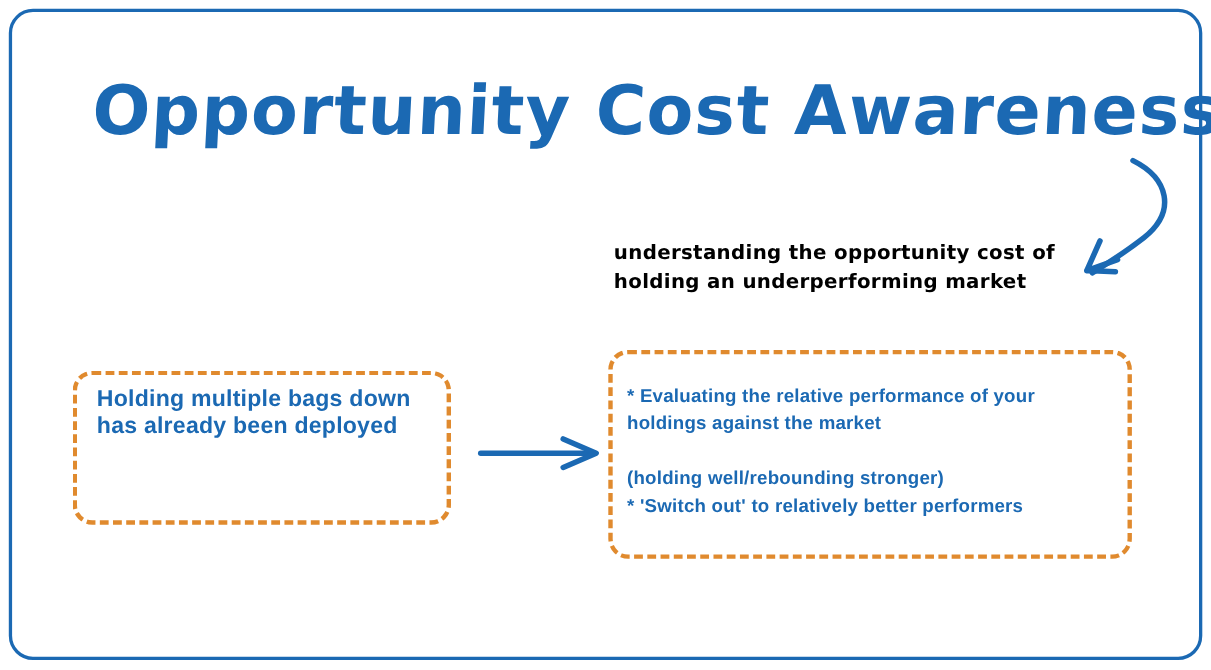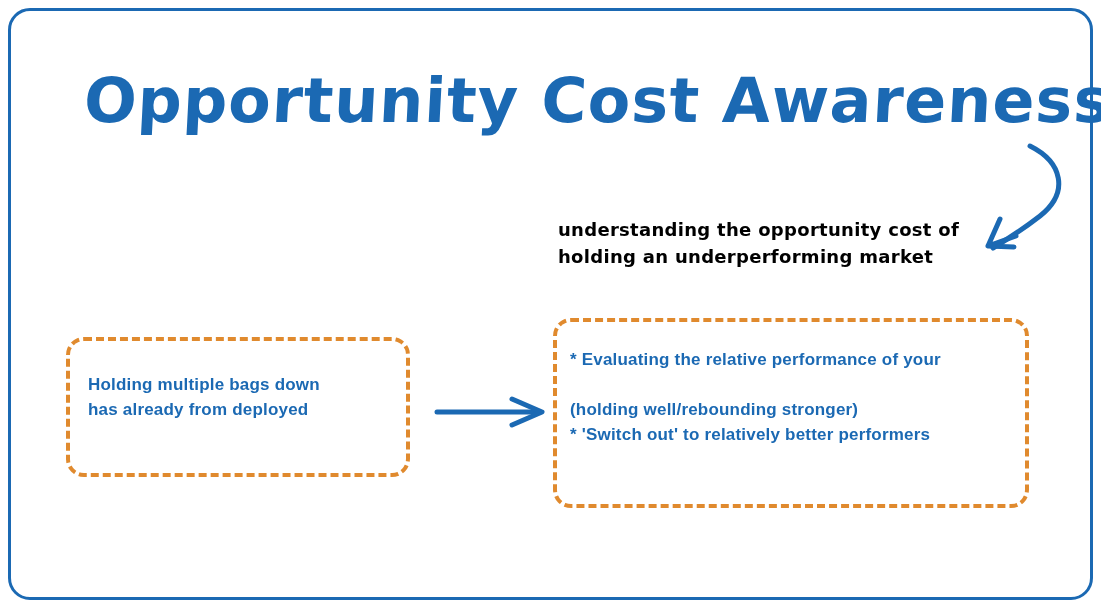--- a/index.html
+++ b/index.html
@@ -85,23 +85,23 @@
 
   .box-text {
     position: absolute;
     font-family: Liberation Sans, sans-serif;
     font-weight: 700;
     color: #1b69b3;
     letter-spacing: 0.2px;
   }
   #left-box-text {
     left: 88px;
-    top: 372px;
+    top: 350px;
     width: 320px;
-    font-size: 17px;
+    font-size: 21px;
     line-height: 25px;
   }
   #left-box-text .ln { display: block; white-space: nowrap; }
 
   #right-box-text {
     left: 570px;
     top: 347px;
     width: 460px;
     font-size: 17px;
     line-height: 25px;
@@ -131,28 +131,29 @@
 
   <div id="annotation">
     <span class="ln">understanding the opportunity cost of</span>
     <span class="ln">holding an underperforming market</span>
   </div>
 
   <div id="left-box" class="dashed-box"></div>
 
   <div id="left-box-text" class="box-text">
     <span class="ln">Holding multiple bags down</span>
-    <span class="ln">has already from deployed</span>
+    <span class="ln">has already been deployed</span>
   </div>
 
   <div id="right-box" class="dashed-box"></div>
 
   <div id="right-box-text" class="box-text">
     <span class="bullet-block">
       <span class="ln">* Evaluating the relative performance of your</span>
+      <span class="ln">holdings against the market</span>
     </span>
     <span class="bullet-block">
       <span class="ln">(holding well/rebounding stronger)</span>
       <span class="ln">* 'Switch out' to relatively better performers</span>
     </span>
   </div>
 
   <svg id="arrow-layer" viewBox="0 0 1101 609">
 
     <g>

